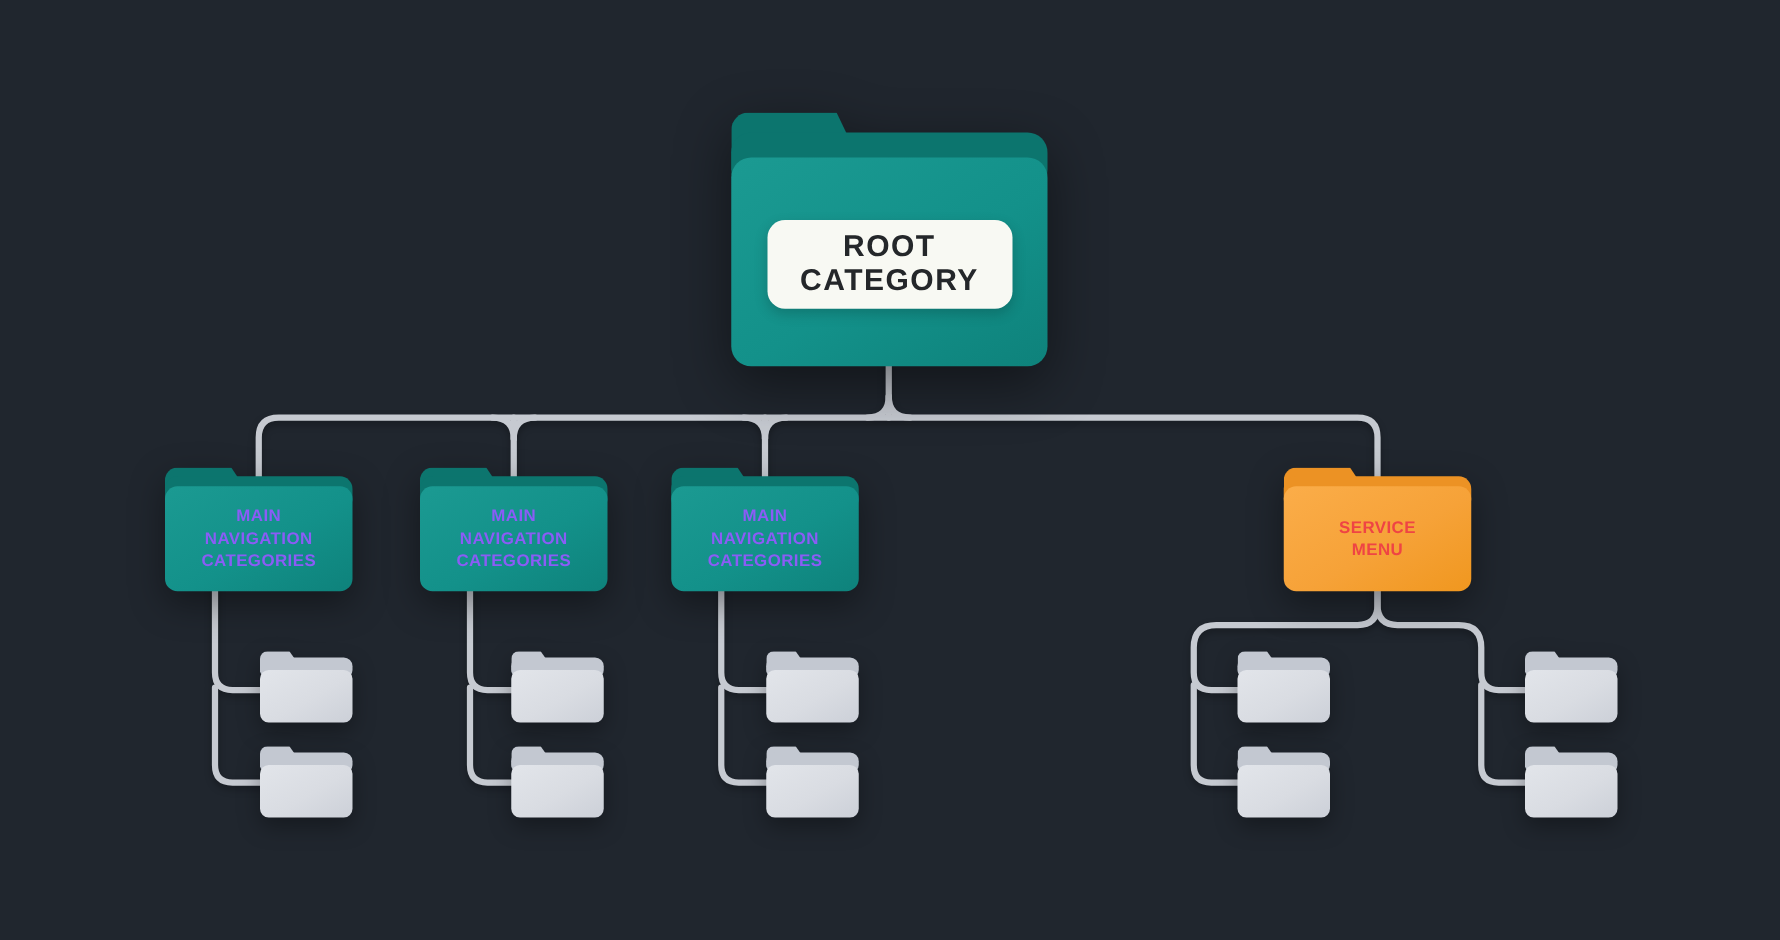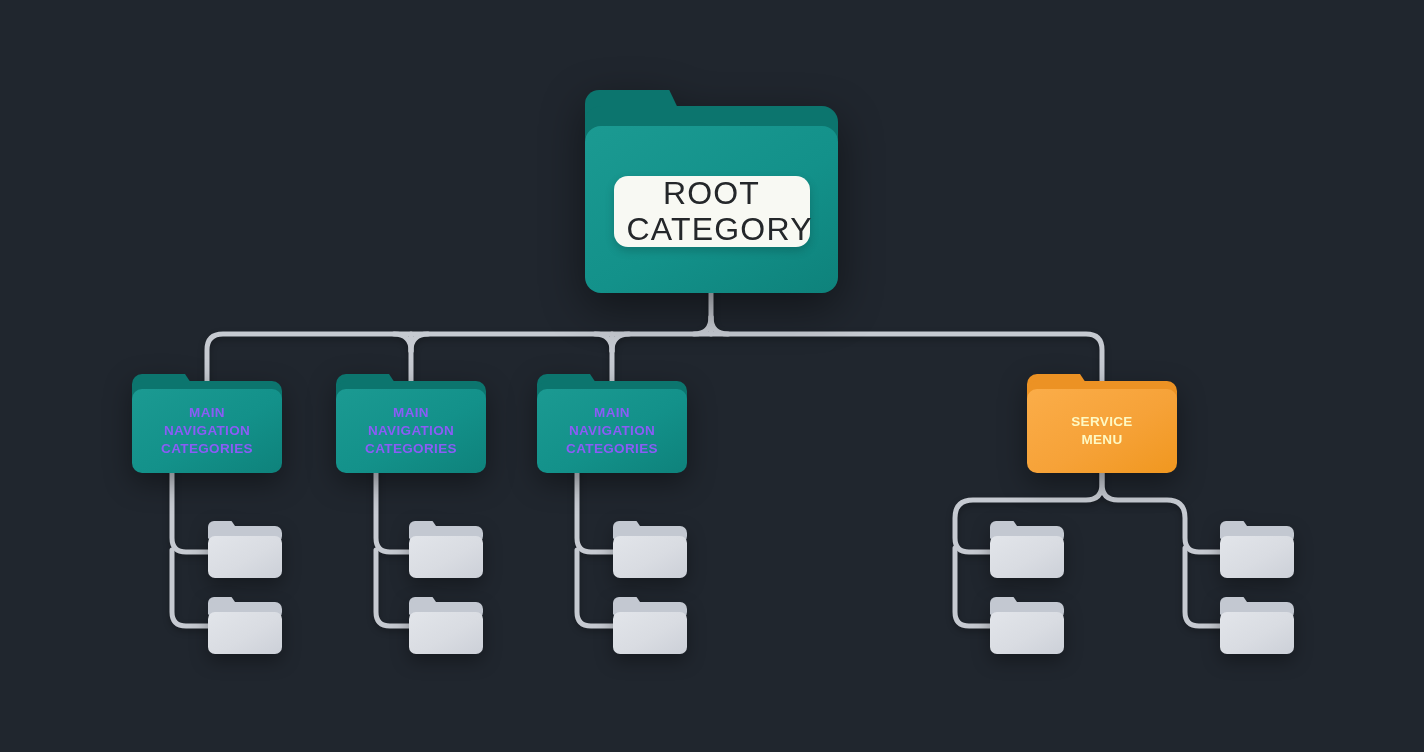--- a/index.html
+++ b/index.html
@@ -29,36 +29,36 @@
   .folder .label span{display:inline-block;max-width:118px;}
 
   
   .teal .tab,.teal .back{background:var(--teal-dark,#0c756e);}
   .teal .body{background:linear-gradient(150deg,#1b9a92 0%,#13918a 55%,#0e827b 100%);}
   .teal .label{color:#8b5cf6;}
 
   
   .orange .tab,.orange .back{background:var(--orange-dark,#ec9224);}
   .orange .body{background:linear-gradient(150deg,#fbad49 0%,#f6a238 55%,#f0971f 100%);}
-  .orange .label{color:#fef9c3;}
+  .orange .label{color:#ef4444;}
   .orange .label span{max-width:72px;}
 
   
   .root{left:585px;top:90px;width:253px;height:203px;
     filter:drop-shadow(0 14px 22px rgba(0,0,0,.45));}
   .root .tab{width:42%;height:46px;border-radius:14px 18px 0 0;
     clip-path:polygon(0 0,calc(100% - 22px) 0,100% 100%,0 100%);}
   .root .back{top:16px;height:46px;border-radius:16px;}
   .root .body{top:36px;border-radius:16px;}
   .labelbox{position:absolute;left:50%;transform:translateX(-50%);top:86px;
     width:196px;height:71px;border-radius:14px;
     background:var(--label-box,#f8f9f3);
     display:flex;align-items:center;justify-content:center;text-align:center;
     box-shadow:0 4px 10px rgba(0,0,0,.18);}
-  .labelbox span{font-weight:400;font-size:32px;line-height:1.12;letter-spacing:1.2px;
+  .labelbox span{font-weight:700;font-size:24px;line-height:1.12;letter-spacing:1.2px;
     color:var(--label-text,#24272a);max-width:170px;}
 
   
   .lvl1{width:150px;height:99px;}
   .f1{left:132px;top:374px;}
   .f2{left:336px;top:374px;}
   .f3{left:537px;top:374px;}
   .f4{left:1027px;top:374px;}
 
   

